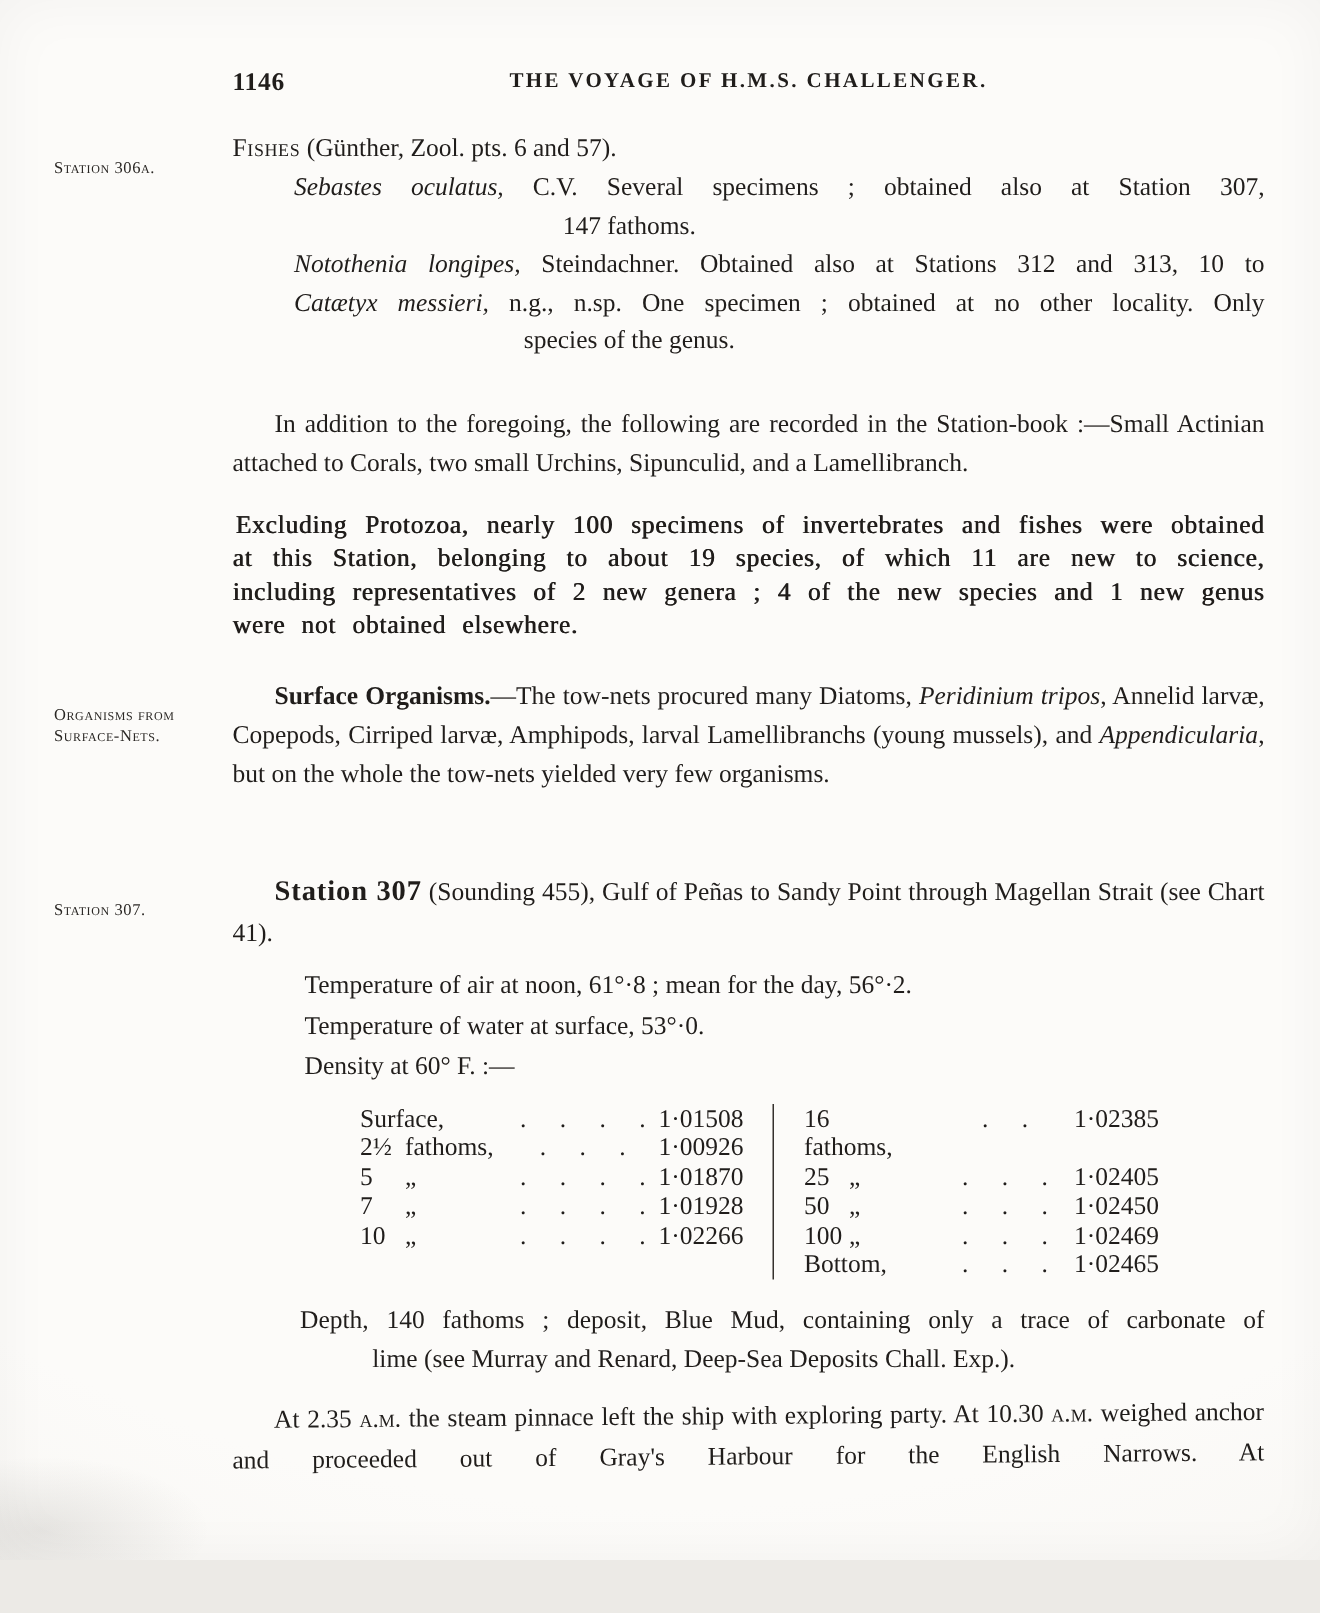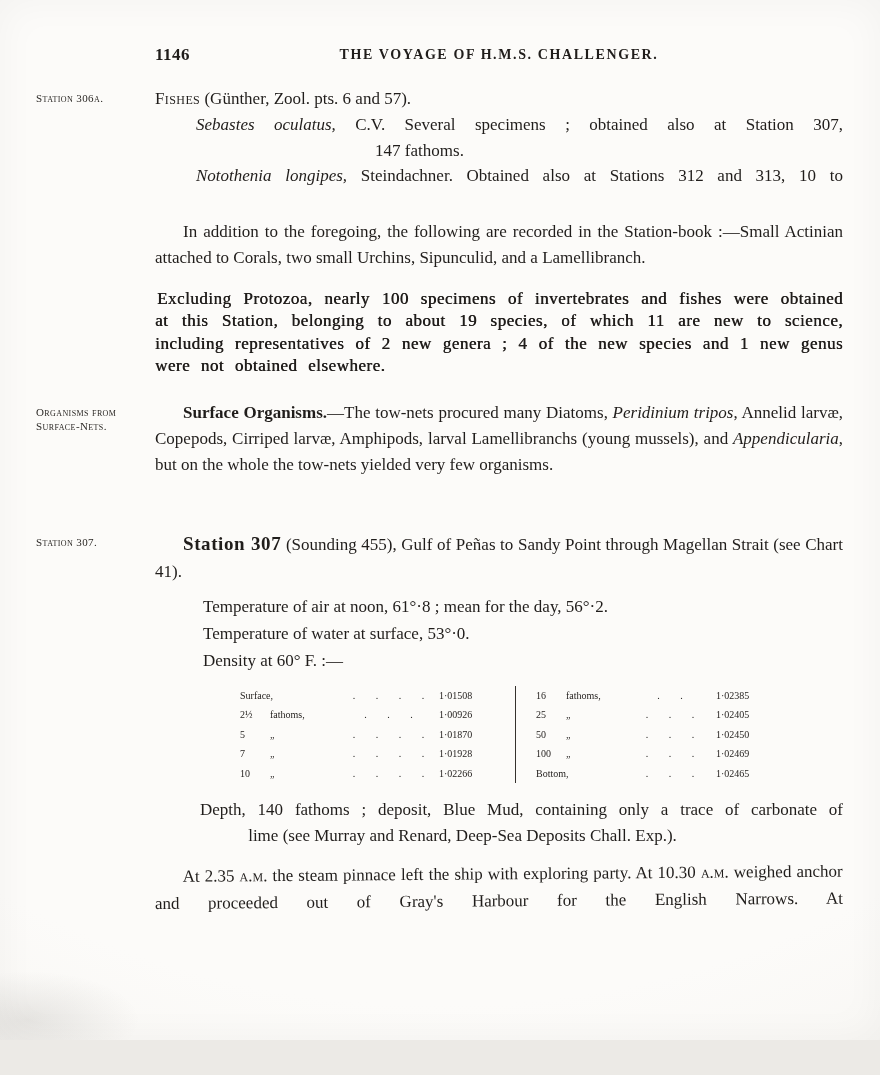--- a/index.html
+++ b/index.html
@@ -23,21 +23,21 @@
   .content { position: relative; margin: 0 37px 0 155px; }
 
   
   .pagehead { position: relative; padding-top: 42px; }
   .pagenum { position: absolute; left: 0; top: 42px; font-weight: bold; font-size: 17px; letter-spacing: .5px; }
   .runtitle { display: block; text-align: center; font-size: 14px; font-weight: bold; letter-spacing: 1.6px; }
 
   
   .sec { position: relative; }
   .mnote {
-    position: absolute; left: -119px; top: 5px; width: 116px;
+    position: absolute; left: -119px; top: 19px; width: 116px;
     font-size: 11px; line-height: 14px; letter-spacing: .4px;
     font-variant: small-caps; color: #2a2724;
   }
   .mnote span { display: block; }
 
   
   .fishes { margin-top: 18px; }
   .fish-heading { line-height: 26px; }
   .sc { font-variant: small-caps; letter-spacing: .4px; }
   .entry { margin-left: 41px; }
@@ -58,21 +58,21 @@
   .lead-bold { font-weight: bold; }
 
   
   .station { margin-top: 52px; }
   .station-head { text-align: justify; text-indent: 28px; line-height: 27px; }
   .station-title { font-weight: bold; font-size: 19px; letter-spacing: .6px; }
   .details { margin-top: 8px; margin-left: 48px; }
   .dline { line-height: 27px; }
 
   
-  .dtable { display: flex; margin-top: 12px; margin-left: 85px; font-size: 10px; }
+  .dtable { display: flex; margin-top: 12px; margin-left: 85px; font-size: 17px; }
   .dcol { }
   .dleft { width: 276px; border-right: 1.3px solid #35312d; padding-right: 14px; }
   .dright { width: 262px; padding-left: 20px; }
   .drow { display: grid; grid-template-columns: 98px 1fr 62px; line-height: 19.5px; }
   .dright .drow { grid-template-columns: 88px 1fr 62px; }
   .da { display: inline-block; min-width: 30px; }
   .ddots { text-align: center; word-spacing: 18px; overflow: hidden; white-space: nowrap; }
   .dval { text-align: left; }
 
   
@@ -103,20 +103,24 @@
       </div>
       <div class="fish-heading"><span class="sc">Fishes</span><span> (Günther, Zool. pts. 6 and 57).</span></div>
 
       <div class="entry">
         <div class="eline1"><span class="it">Sebastes oculatus,</span><span> C.V.  Several specimens ; obtained also at Station 307,</span></div>
         <div class="eline2">147 fathoms.</div>
       </div>
       <div class="entry">
         <div class="eline1"><span class="it">Notothenia longipes,</span><span> Steindachner.  Obtained also at Stations 312 and 313, 10 to</span></div>
       </div>
+      <div class="entry">
+        <div class="eline1"><span class="it">Catætyx messieri,</span><span> n.g., n.sp.  One specimen ; obtained at no other locality.  Only</span></div>
+        <div class="eline2">species of the genus.</div>
+      </div>
     </div>
 
     <p class="para">In addition to the foregoing, the following are recorded in the Station-book :—Small Actinian attached to Corals, two small Urchins, Sipunculid, and a Lamellibranch.</p>
 
     <p class="summary">Excluding Protozoa, nearly 100 specimens of invertebrates and fishes were obtained at this Station, belonging to about 19 species, of which 11 are new to science, including representatives of 2 new genera ; 4 of the new species and 1 new genus were not obtained elsewhere.</p>
 
     <div class="sec surface">
       <div class="mnote">
         <span>Organisms from</span>
         <span>Surface-Nets.</span>

